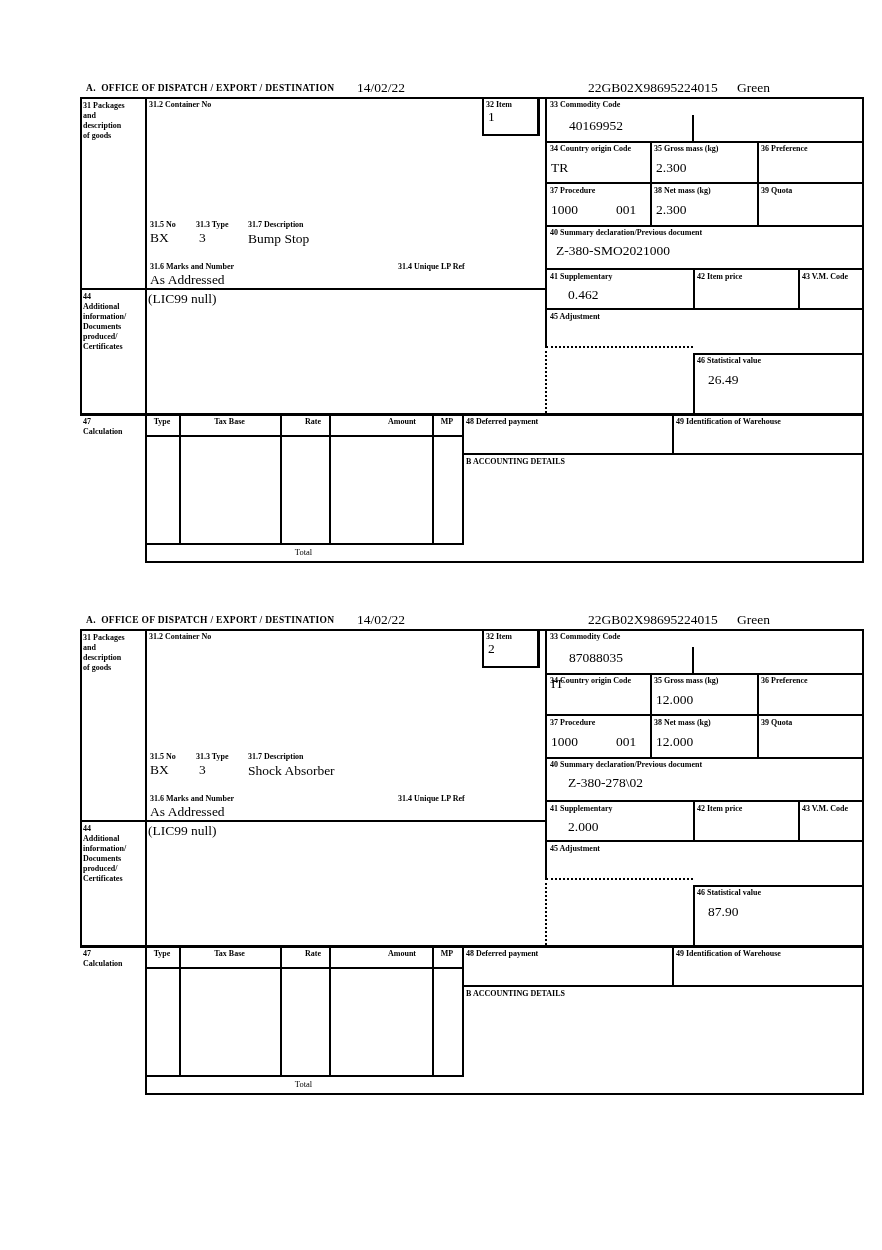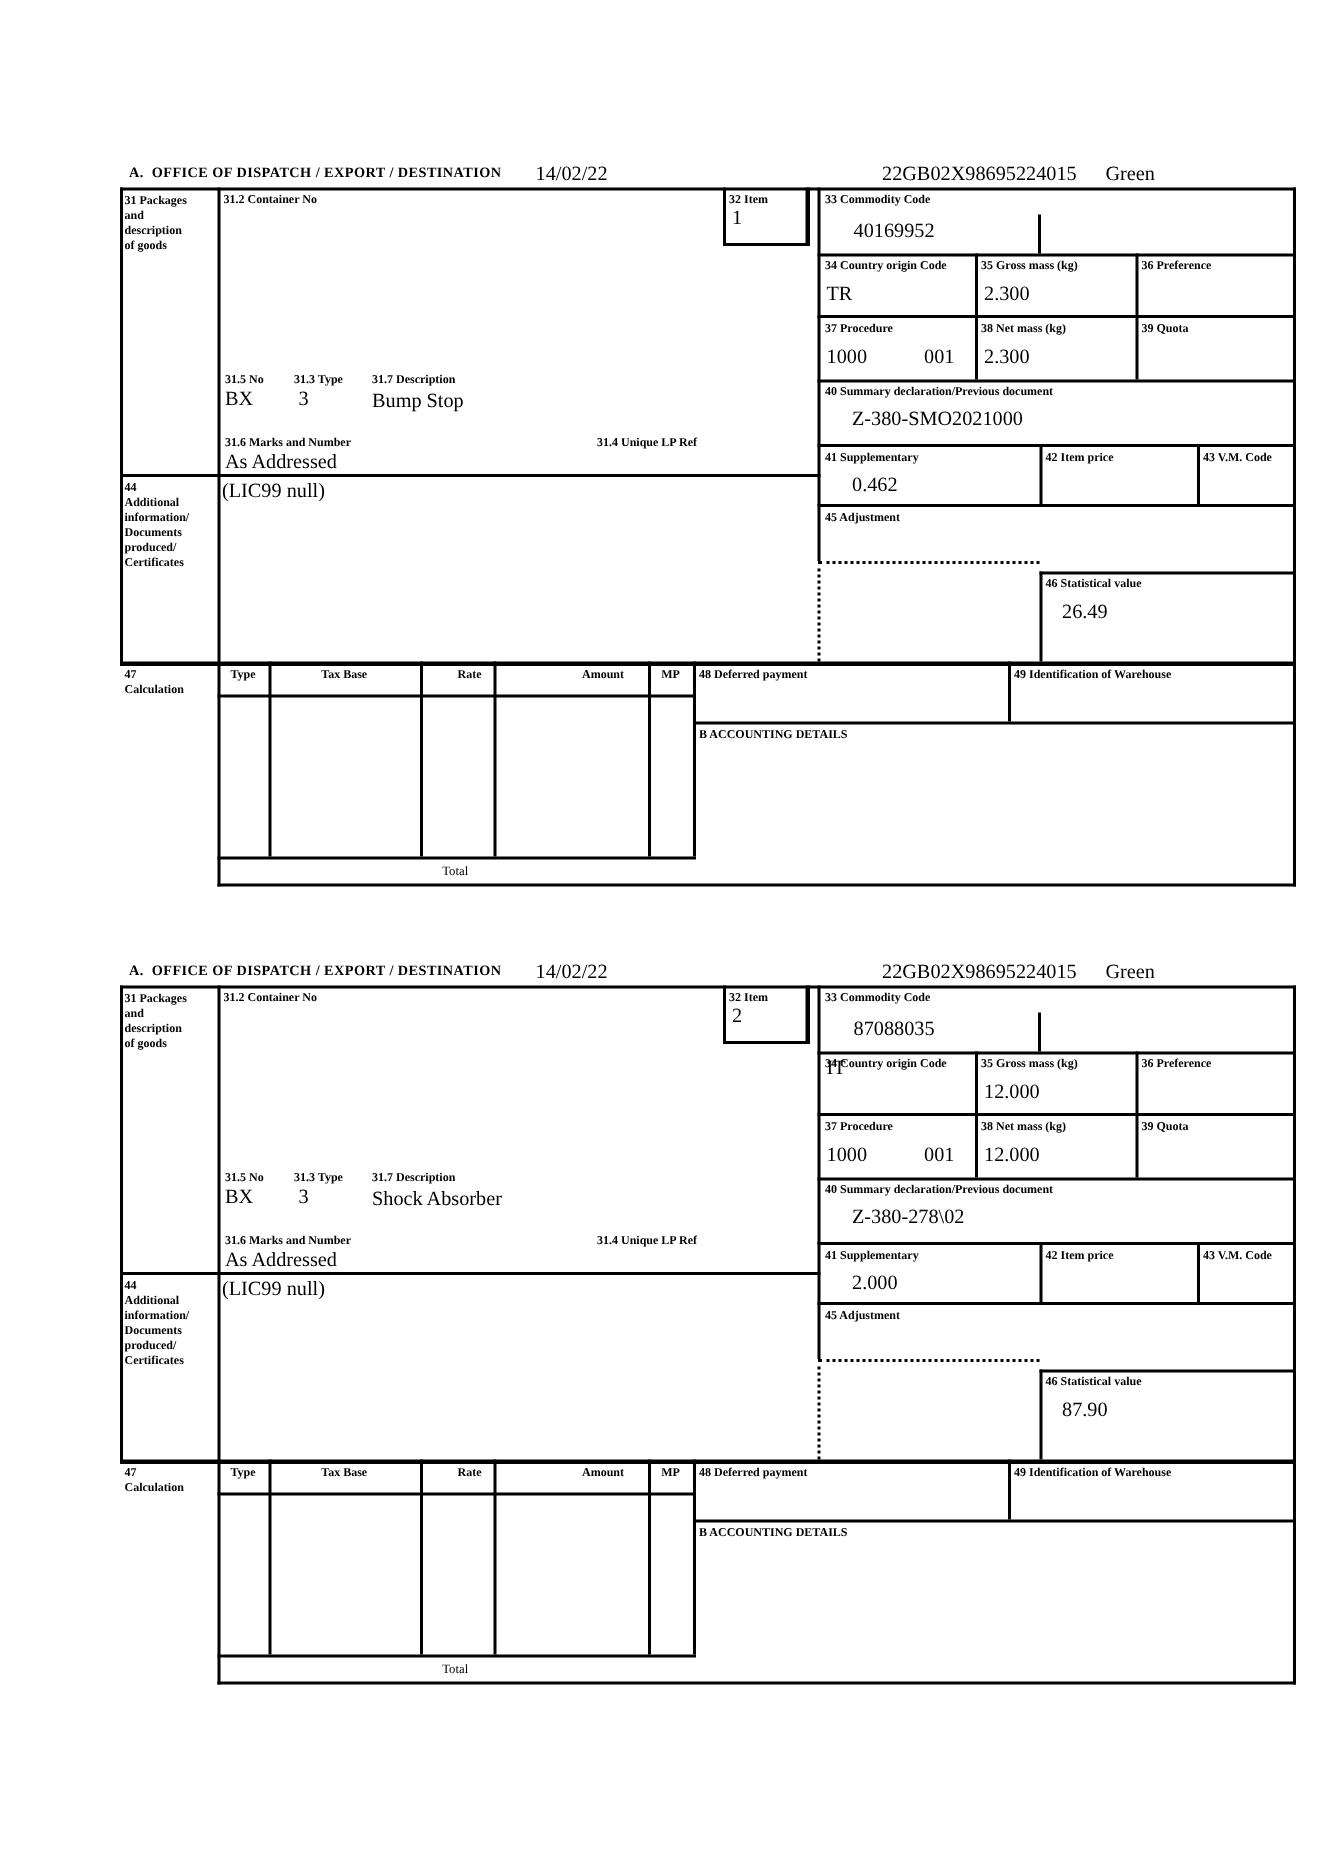--- a/index.html
+++ b/index.html
@@ -1,20 +1,20 @@
 <!DOCTYPE html>
 <html><head>
 <meta charset="utf-8">
 <style>
   html,body{margin:0;padding:0;}
   body{
     width:882px;height:1250px;background:#ffffff;position:relative;
     font-family:"Liberation Serif", serif;color:#000;
   }
-  .form{position:absolute;left:80px;width:785px;height:484px;margin-top:28px;}
+  .form{position:absolute;left:80px;width:785px;height:484px;}
   .hl,.vl{position:absolute;background:#000;}
   .hl{height:2px;}
   .vl{width:2px;}
   .hl.thick{height:3px;}
   .dot-h{position:absolute;height:0;border-top:2px dotted #000;}
   .dot-v{position:absolute;width:0;border-left:2px dotted #000;}
   .hdr-label{position:absolute;font-size:9.5px;font-weight:bold;white-space:pre;letter-spacing:.3px;}
   .hdr-val{position:absolute;font-size:13.5px;white-space:pre;}
   .lbl{position:absolute;font-size:8px;font-weight:bold;line-height:10px;white-space:pre-line;}
   .val{position:absolute;font-size:13.5px;line-height:15px;white-space:pre;}
@@ -88,21 +88,21 @@
   <span class="lbl" style="left:70px;top:140px">31.5 No</span>
   <span class="lbl" style="left:116px;top:140px">31.3 Type</span>
   <span class="lbl" style="left:168px;top:140px">31.7 Description</span>
   <span class="val" style="left:70px;top:150px">BX</span>
   <span class="val" style="left:119px;top:150px">3</span>
   <span class="val" style="left:168px;top:151px">Bump Stop</span>
   <span class="lbl" style="left:70px;top:182px">31.6 Marks and Number</span>
   <span class="lbl" style="left:318px;top:182px">31.4 Unique LP Ref</span>
   <span class="val" style="left:70px;top:192px">As Addressed</span>
   <span class="lbl" style="left:470px;top:148px">40 Summary declaration/Previous document</span>
-  <span class="val" style="left:488px;top:163px">Z-380-SMO2021000</span>
+  <span class="val" style="left:476px;top:163px">Z-380-SMO2021000</span>
   <span class="lbl" style="left:470px;top:192px">41 Supplementary</span>
   <span class="val" style="left:488px;top:207px">0.462</span>
   <span class="lbl" style="left:617px;top:192px">42 Item price</span>
   <span class="lbl" style="left:722px;top:192px">43 V.M. Code</span>
   <span class="lbl" style="left:470px;top:232px">45 Adjustment</span>
   <span class="lbl" style="left:617px;top:276px">46 Statistical value</span>
   <span class="val" style="left:628px;top:292px">26.49</span>
   <span class="lbl" style="left:3px;top:212px">44
 Additional
 information/

